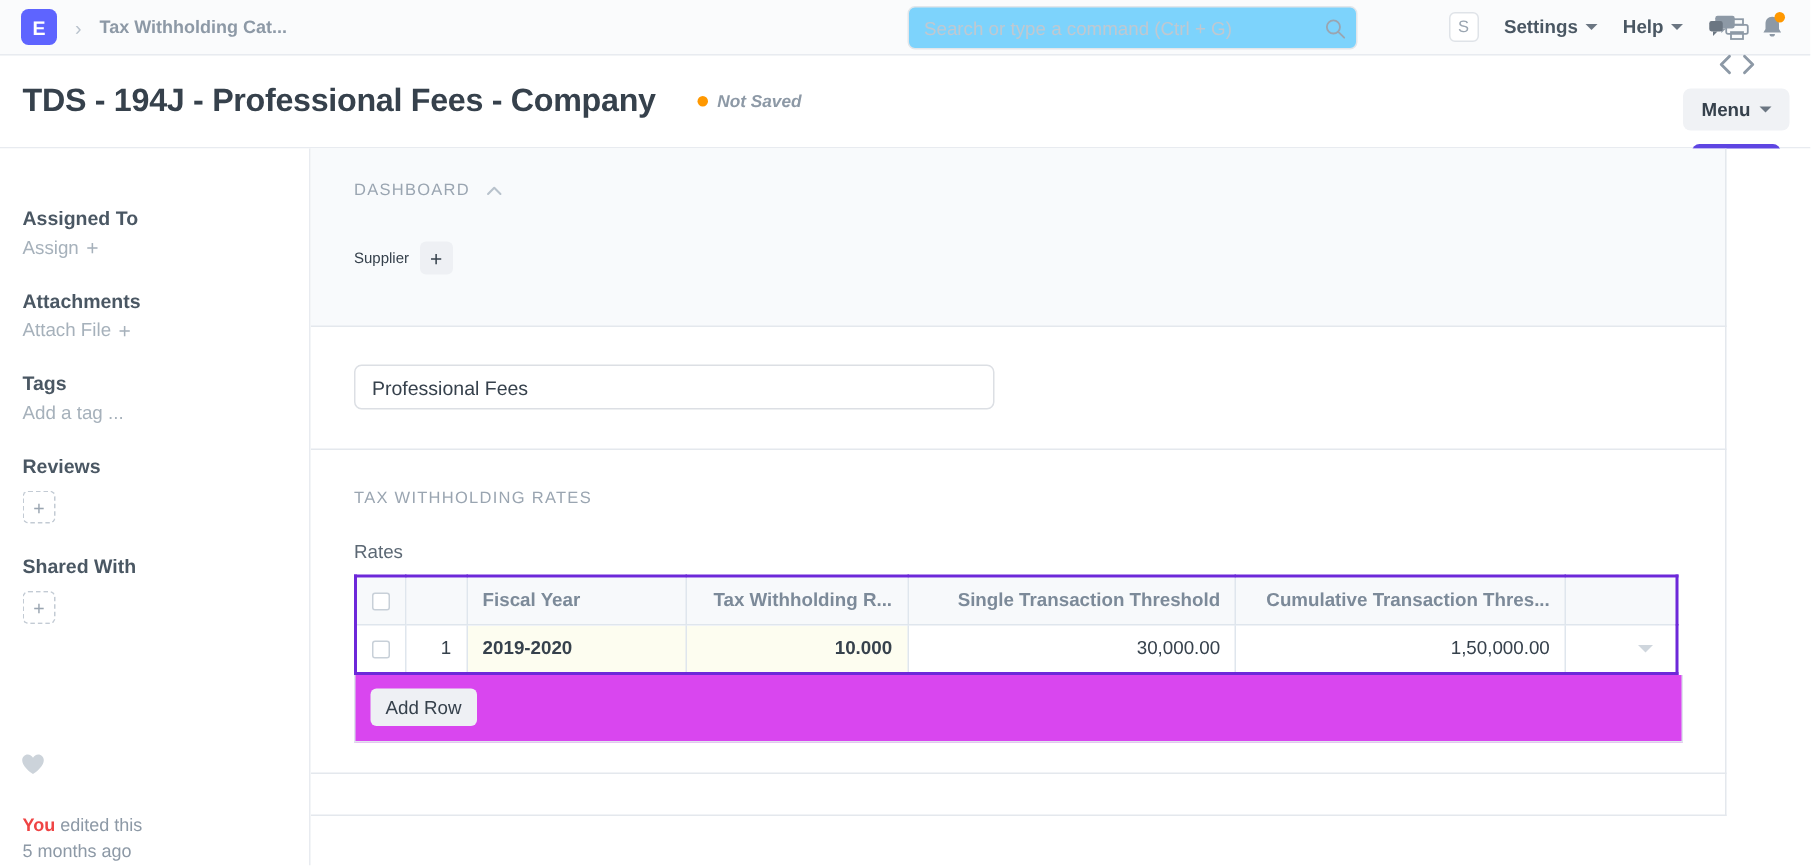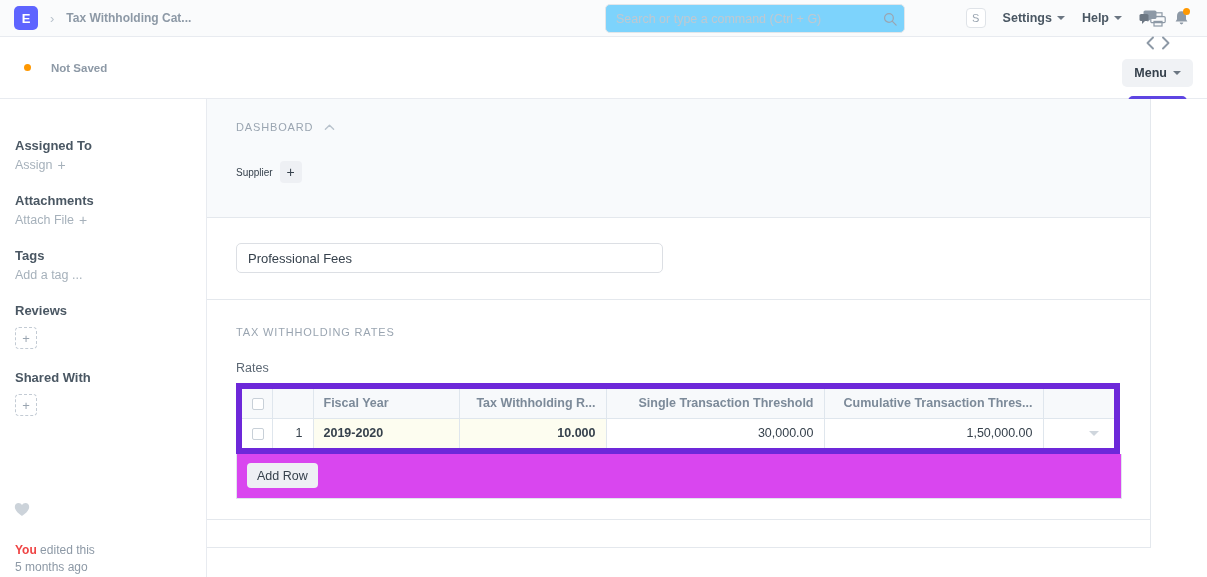--- a/index.html
+++ b/index.html
@@ -84,22 +84,23 @@
     background: #fff;
     border-bottom: 1px solid #e8ebf0;
     display: flex; align-items: center;
     padding: 0 14px 0 15px;
   }
   .page-title {
     font-size: 21.5px; font-weight: bold; color: #36414c;
     letter-spacing: -0.2px; white-space: nowrap;
   }
   .save-indicator {
-    display: flex; align-items: center; gap: 20px;
-    margin-left: 9px;
+    display: flex; align-items: center; gap: 6px;
+    margin-left: 28px;
+    font-style: italic;
   }
   .status-dot { width: 7px; height: 7px; border-radius: 50%; background: #ff9800; }
   .status-text { font-size: 11.5px; font-weight: bold; color: #8d99a6; }
 
   .title-actions { margin-left: auto; display: flex; align-items: center; gap: 9px; flex-direction: column; }
   .chev-nav { display: flex; align-items: center; gap: 4px; }
   .btn {
     border: none; border-radius: 5px; cursor: pointer;
     font-family: "Liberation Sans", sans-serif;
     font-size: 12.5px; font-weight: bold;
@@ -199,21 +200,21 @@
     padding: 0 11px; outline: none; background: #fff;
   }
 
   .sec-table { padding: 26px 29px 20px 29px; background: #fff; }
   .grid-label { font-size: 12.5px; color: #5c6874; margin: 23px 0 8px 0; }
 
   table.grid {
     border-collapse: collapse;
     width: 883px;
     table-layout: fixed;
-    border: 6px solid #6d28d9;
+    border: 2px solid #6d28d9;
     background: #fff;
   }
   table.grid th {
     background: #f7f9fb;
     border-right: 1px solid #dfe6ed;
     border-bottom: 1px solid #dfe6ed;
     height: 32px;
     font-size: 12.5px; font-weight: bold; color: #7c8a99;
     padding: 0 10px;
     text-align: left;
@@ -305,20 +306,21 @@
       <svg width="15" height="17" viewBox="0 0 15 17">
         <path d="M7.5 1.2 C4.6 1.2 3 3.2 3 6 v3.3 L1.6 11.6 h11.8 L12 9.3 V6 c0-2.8-1.6-4.8-4.5-4.8 Z" fill="#8d99a6"></path>
         <path d="M5.7 12.6 h3.6 a1.8 1.8 0 0 1 -3.6 0 Z" fill="#8d99a6"></path>
       </svg>
       <span class="notif-dot"></span>
     </div>
   </div>
 </div>
 
 <div class="titlebar">
+  <span class="page-title">TDS - 194J - Professional Fees - Company</span>
   <span class="save-indicator">
     <span class="status-dot"></span>
     <span class="status-text">Not Saved</span>
   </span>
 
   <div class="title-actions">
     <div class="icon-btn">
       <svg width="16" height="15" viewBox="0 0 16 15">
         <rect x="4" y="0.8" width="8" height="3.6" stroke="#8d99a6" stroke-width="1.2" fill="none"></rect>
         <rect x="0.8" y="4.6" width="14.4" height="6" rx="1.2" stroke="#8d99a6" stroke-width="1.2" fill="none"></rect>

